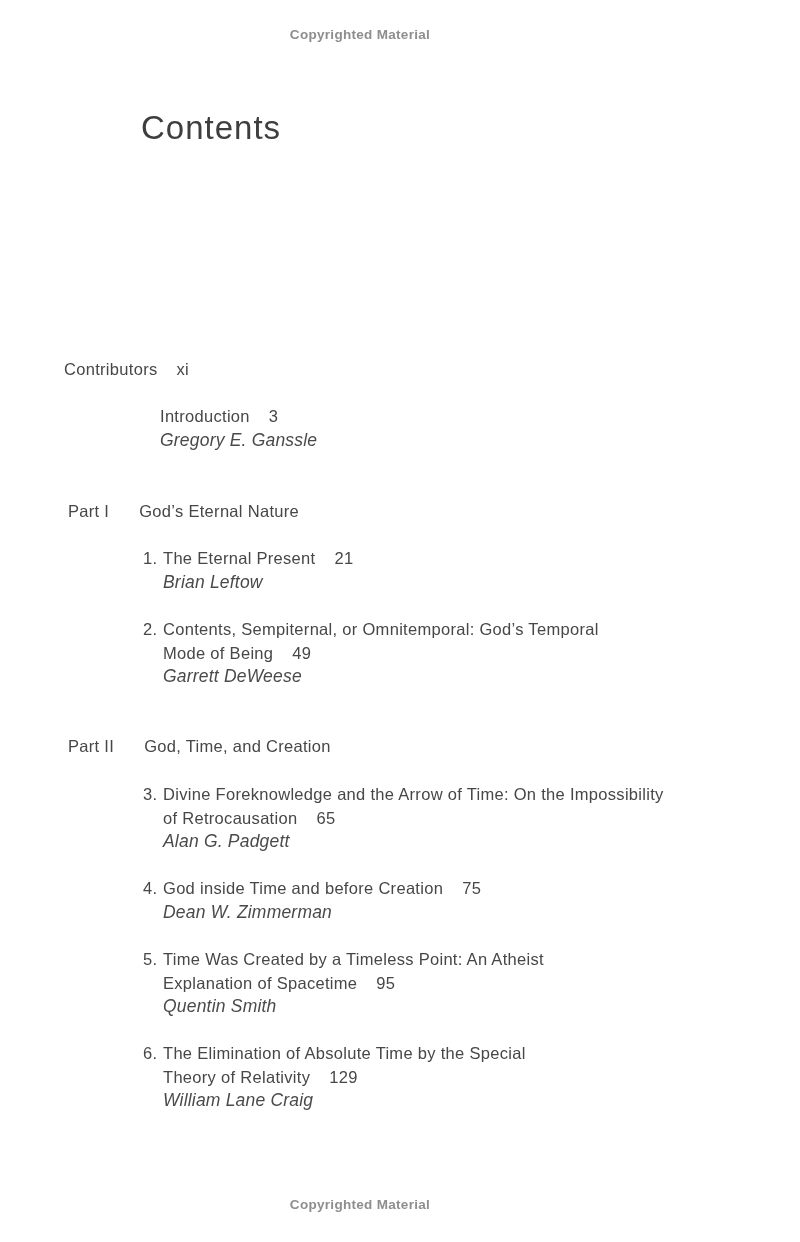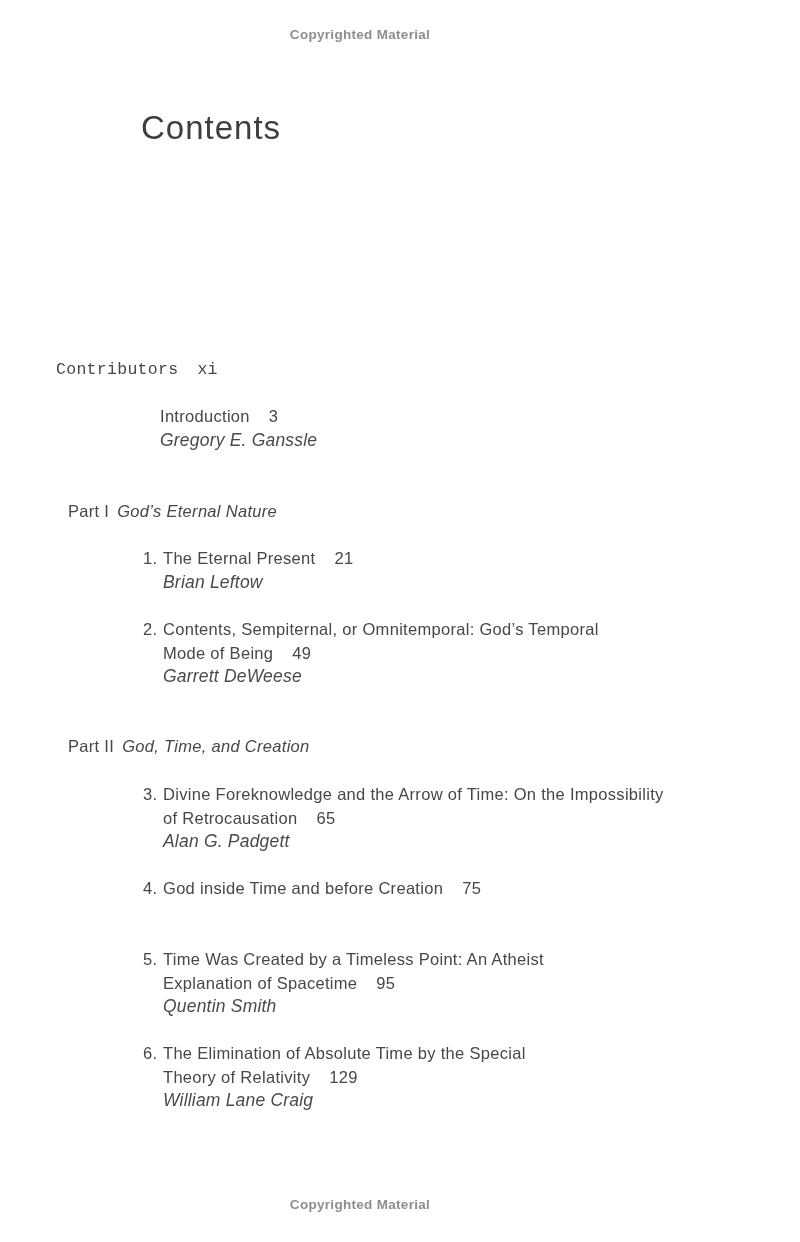--- a/index.html
+++ b/index.html
@@ -27,31 +27,31 @@
   .contents-title {
     position: absolute; left: 141px; top: 110px;
     font-size: 33px; font-weight: 400;
     color: #3e3e3e; letter-spacing: 1px;
     line-height: 36px;
   }
   .body-text, .t-line, .num, .part-heading, .front-line {
     font-size: 16.5px; color: #474747;
     letter-spacing: 0.3px; line-height: 23.5px;
   }
-  .front-line { position: absolute; left: 56px; top: 358px; font-family: Liberation Mono, monospace; }
+  .front-line { position: absolute; left: 64px; top: 358px; }
   .intro-block { position: absolute; left: 160px; top: 405px; }
   .pg { margin-left: 19px; }
   .author {
     font-family: Liberation Sans, sans-serif;
     font-style: italic;
     font-size: 17.5px; color: #4a4a4a;
     line-height: 23.5px; letter-spacing: 0.2px;
   }
   .part-heading { position: absolute; left: 68px; }
-  .part-title { font-style: italic; margin-left: 8px; }
+  .part-title { margin-left: 30px; }
   .chapter { position: absolute; left: 143px; display: flex; }
   .num { flex: 0 0 20px; }
   .chap-body { flex: 1 1 auto; }
 </style>
 </head>
 <body>
 
 <div class="page">
 
   <div class="copyright top">Copyrighted Material</div>
@@ -92,20 +92,21 @@
       <div class="t-line">Divine Foreknowledge and the Arrow of Time: On the Impossibility</div>
       <div class="t-line"><span>of Retrocausation</span><span class="pg">65</span></div>
       <div class="author">Alan G. Padgett</div>
     </div>
   </div>
 
   <div class="chapter" style="top:877px">
     <span class="num">4.</span>
     <div class="chap-body">
       <div class="t-line"><span>God inside Time and before Creation</span><span class="pg">75</span></div>
+      <div class="author">Dean W. Zimmerman</div>
     </div>
   </div>
 
   <div class="chapter" style="top:948px">
     <span class="num">5.</span>
     <div class="chap-body">
       <div class="t-line">Time Was Created by a Timeless Point: An Atheist</div>
       <div class="t-line"><span>Explanation of Spacetime</span><span class="pg">95</span></div>
       <div class="author">Quentin Smith</div>
     </div>

